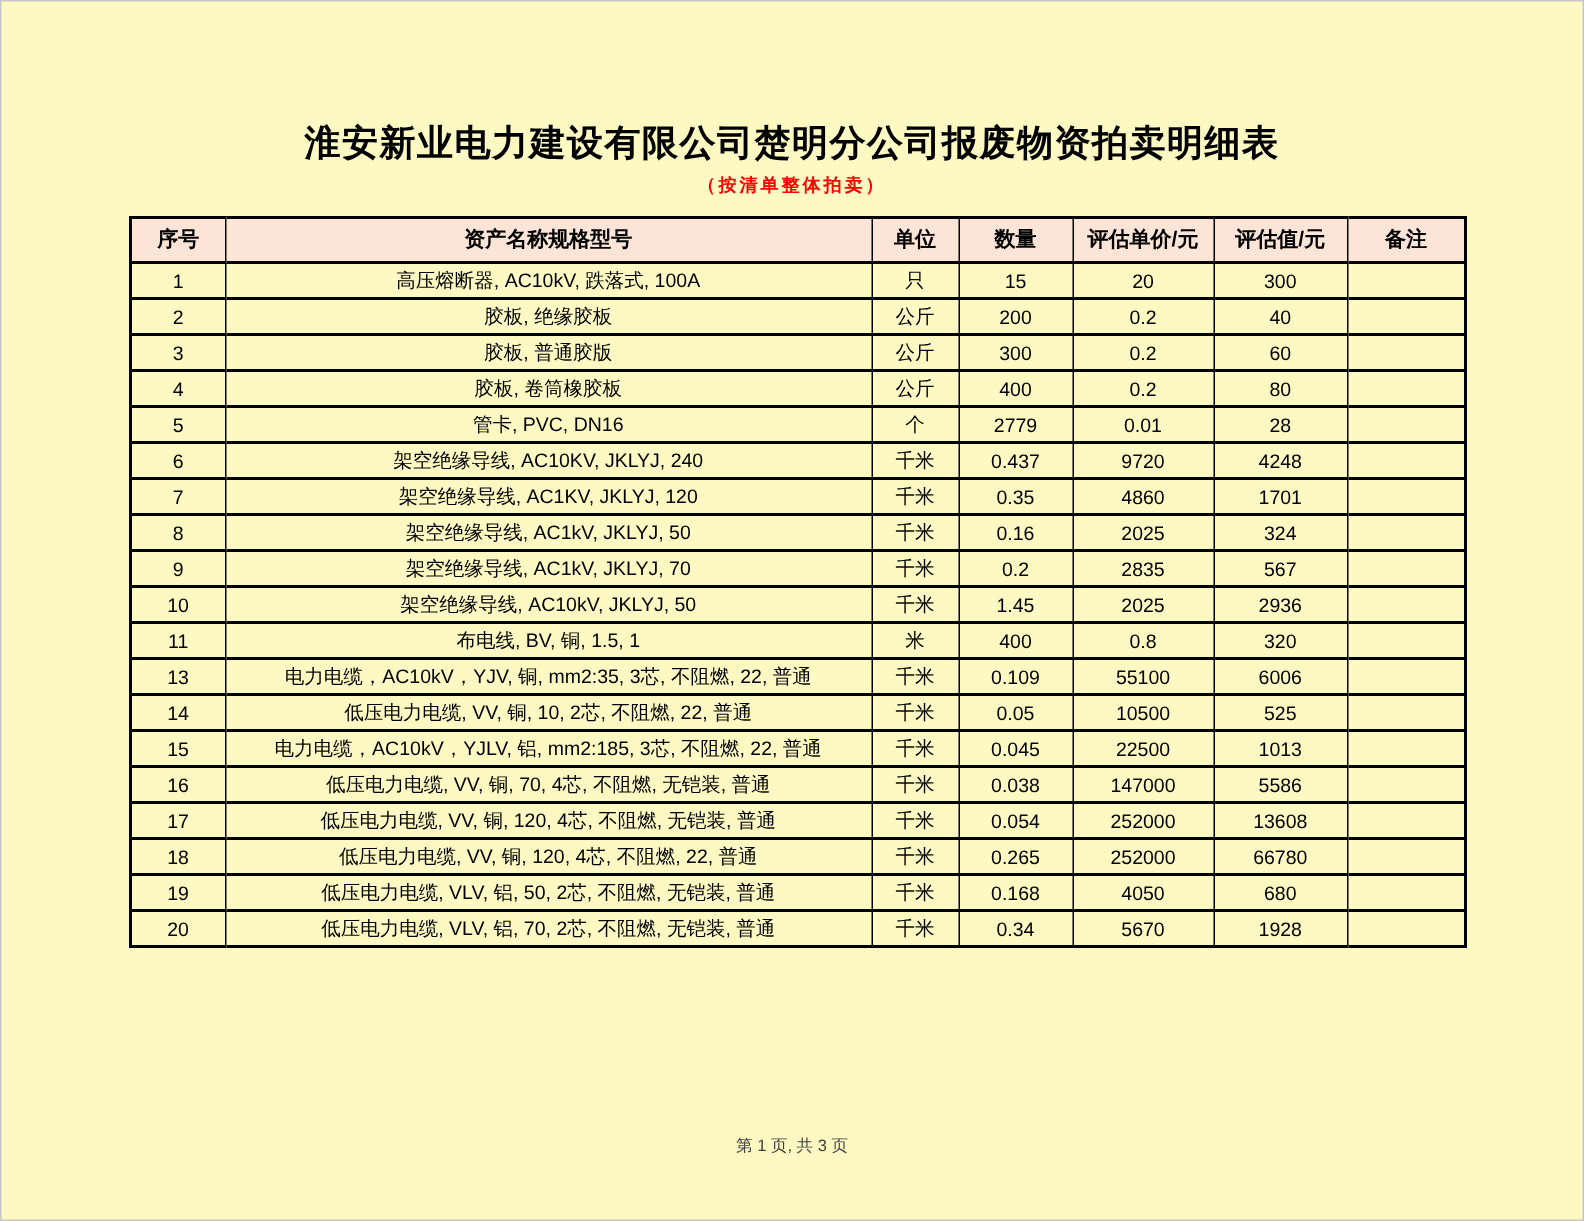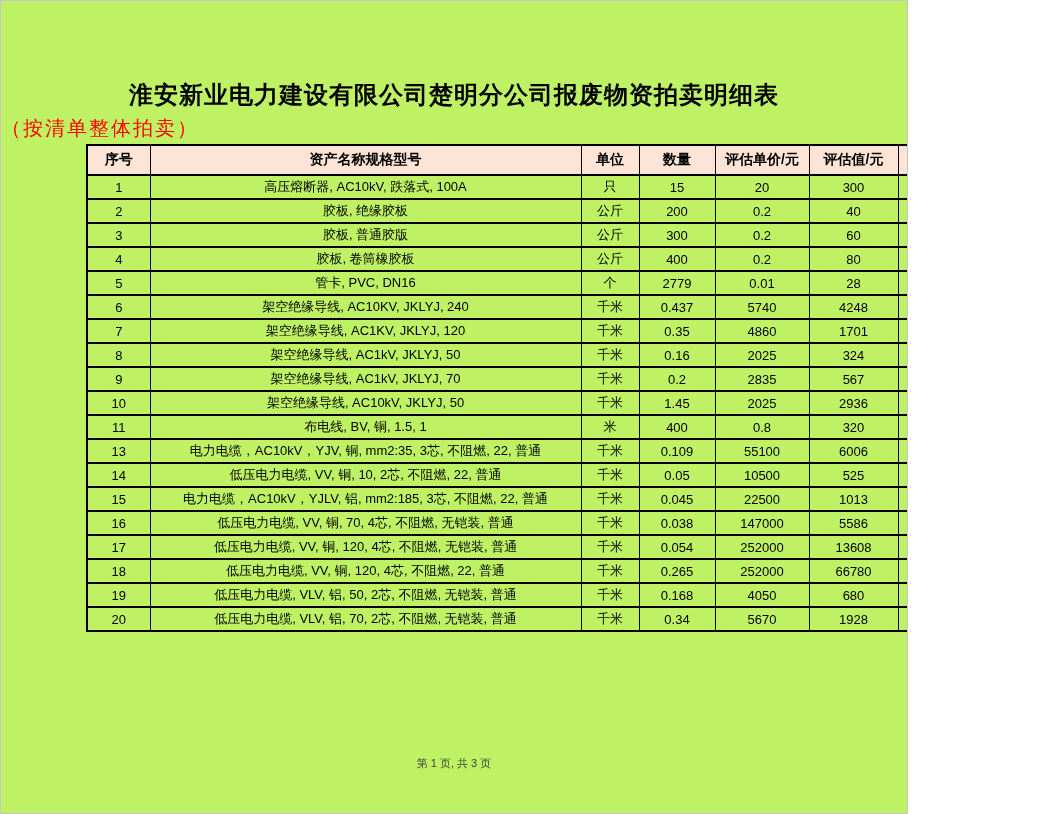--- a/index.html
+++ b/index.html
@@ -9,46 +9,46 @@
   }
   * { box-sizing: border-box; }
   html, body {
     margin: 0;
     padding: 0;
     background: #ffffff;
     font-family: "Liberation Sans", "DejaVu Sans", sans-serif;
   }
   .page {
     position: relative;
-    width: 908px;
+    width: 1056px;
     height: 814px;
-    background: #bef264;
+    background: #fef9c3;
     border: 1px solid #c6c6c6;
     overflow: hidden;
   }
   .title {
     position: absolute;
     top: 78px;
     left: 0;
     width: 100%;
     margin: 0;
     text-align: center;
     font-size: 24px;
     font-weight: bold;
     letter-spacing: 1px;
     color: #000000;
   }
   .subtitle {
     position: absolute;
     top: 114px;
     left: 0;
     width: 100%;
-    text-align: left;
-    font-size: 20px;
-    font-weight: normal;
+    text-align: center;
+    font-size: 12px;
+    font-weight: bold;
     letter-spacing: 2px;
     color: var(--subtitle-color);
   }
   table.asset-table {
     position: absolute;
     top: 143px;
     left: 85px;
     width: 890px;
     border-collapse: collapse;
     table-layout: fixed;
@@ -162,21 +162,21 @@
           <td>2779</td>
           <td>0.01</td>
           <td>28</td>
           <td></td>
         </tr>
         <tr>
           <td>6</td>
           <td>架空绝缘导线, AC10KV, JKLYJ, 240</td>
           <td>千米</td>
           <td>0.437</td>
-          <td>5740</td>
+          <td>9720</td>
           <td>4248</td>
           <td></td>
         </tr>
         <tr>
           <td>7</td>
           <td>架空绝缘导线, AC1KV, JKLYJ, 120</td>
           <td>千米</td>
           <td>0.35</td>
           <td>4860</td>
           <td>1701</td>

